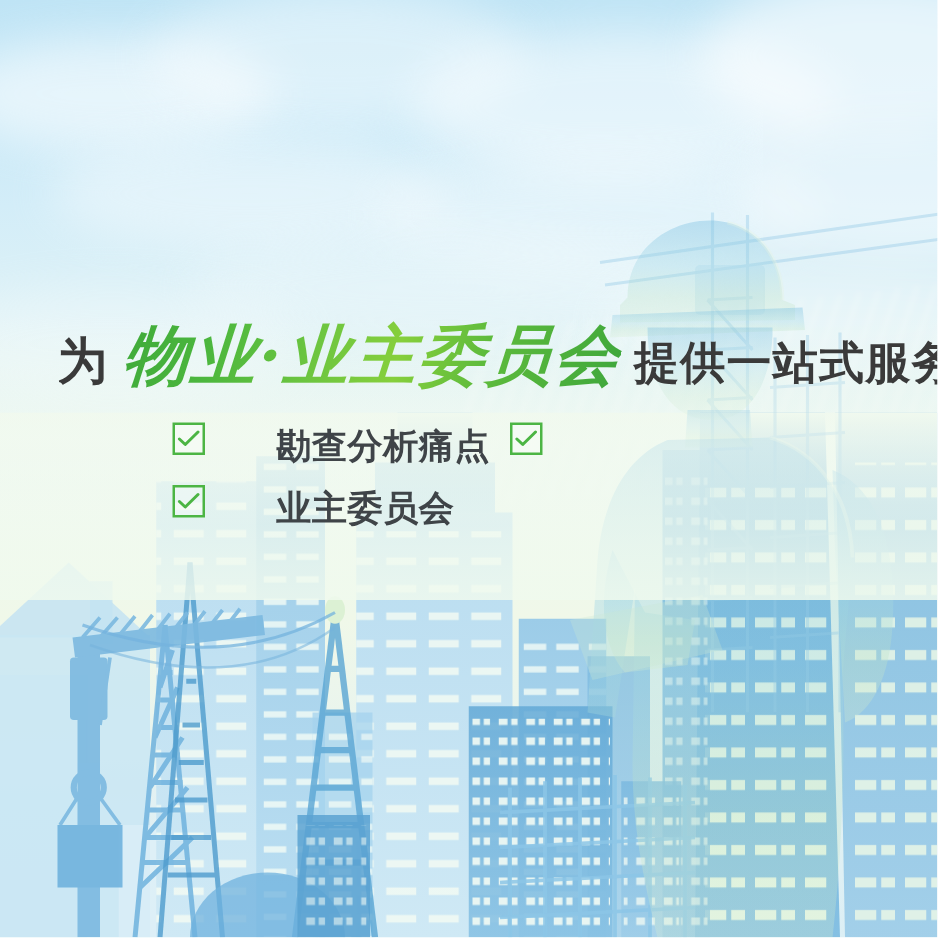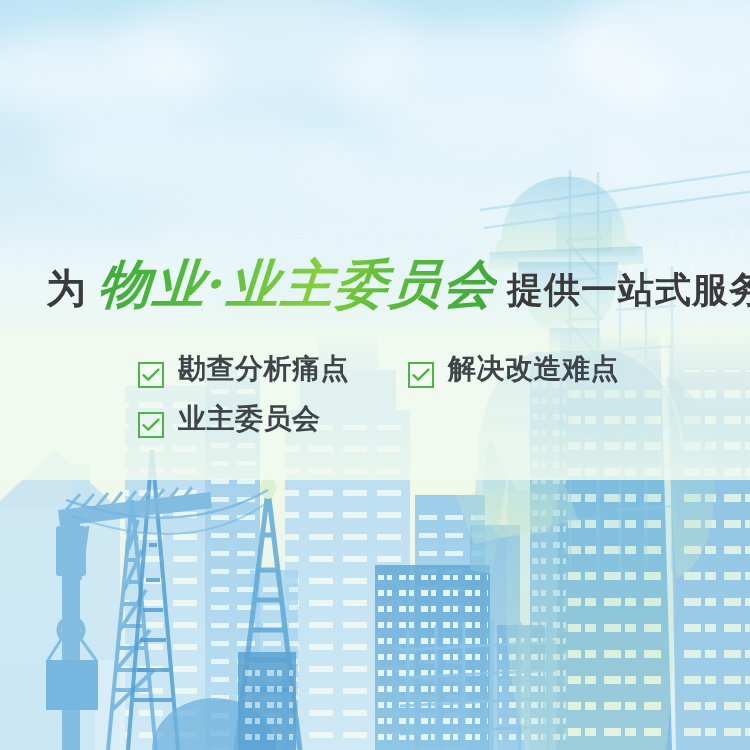--- a/index.html
+++ b/index.html
@@ -153,22 +153,23 @@
     left: 138px;
     top: 338px;
     display: grid;
     grid-template-columns: 270px 270px;
     grid-auto-rows: 50px;
     column-gap: 0px;
     row-gap: 0px;
   }
   .feature {
     display: flex;
-    align-items: flex-end;
+    align-items: flex-start;
     white-space: nowrap;
+    gap: 43px;
   }
   .checkbox {
     width: 26px;
     height: 26px;
     border: 2px solid #4cb544;
     background: rgba(255,255,255,.30);
     margin-right: 14px;
     flex: none;
     display: flex;
     align-items: center;
@@ -443,21 +444,20 @@
         <span class="feature-label">勘查分析痛点</span>
       </div>
 
 
       <div class="feature">
         <span class="checkbox">
           <svg width="18" height="14" viewBox="0 0 18 14" xmlns="http://www.w3.org/2000/svg">
             <path d="M1.5 7.2 L6.2 11.6 L16.4 1.6" fill="none" stroke="#4cb544" stroke-width="2.4" stroke-linecap="round" stroke-linejoin="round"></path>
           </svg>
         </span>
-        <span class="feature-label">解决改造难点</span>
       </div>
 
       <div class="feature">
         <span class="checkbox">
           <svg width="18" height="14" viewBox="0 0 18 14" xmlns="http://www.w3.org/2000/svg">
             <path d="M1.5 7.2 L6.2 11.6 L16.4 1.6" fill="none" stroke="#4cb544" stroke-width="2.4" stroke-linecap="round" stroke-linejoin="round"></path>
           </svg>
         </span>
         <span class="feature-label">业主委员会</span>
       </div>

